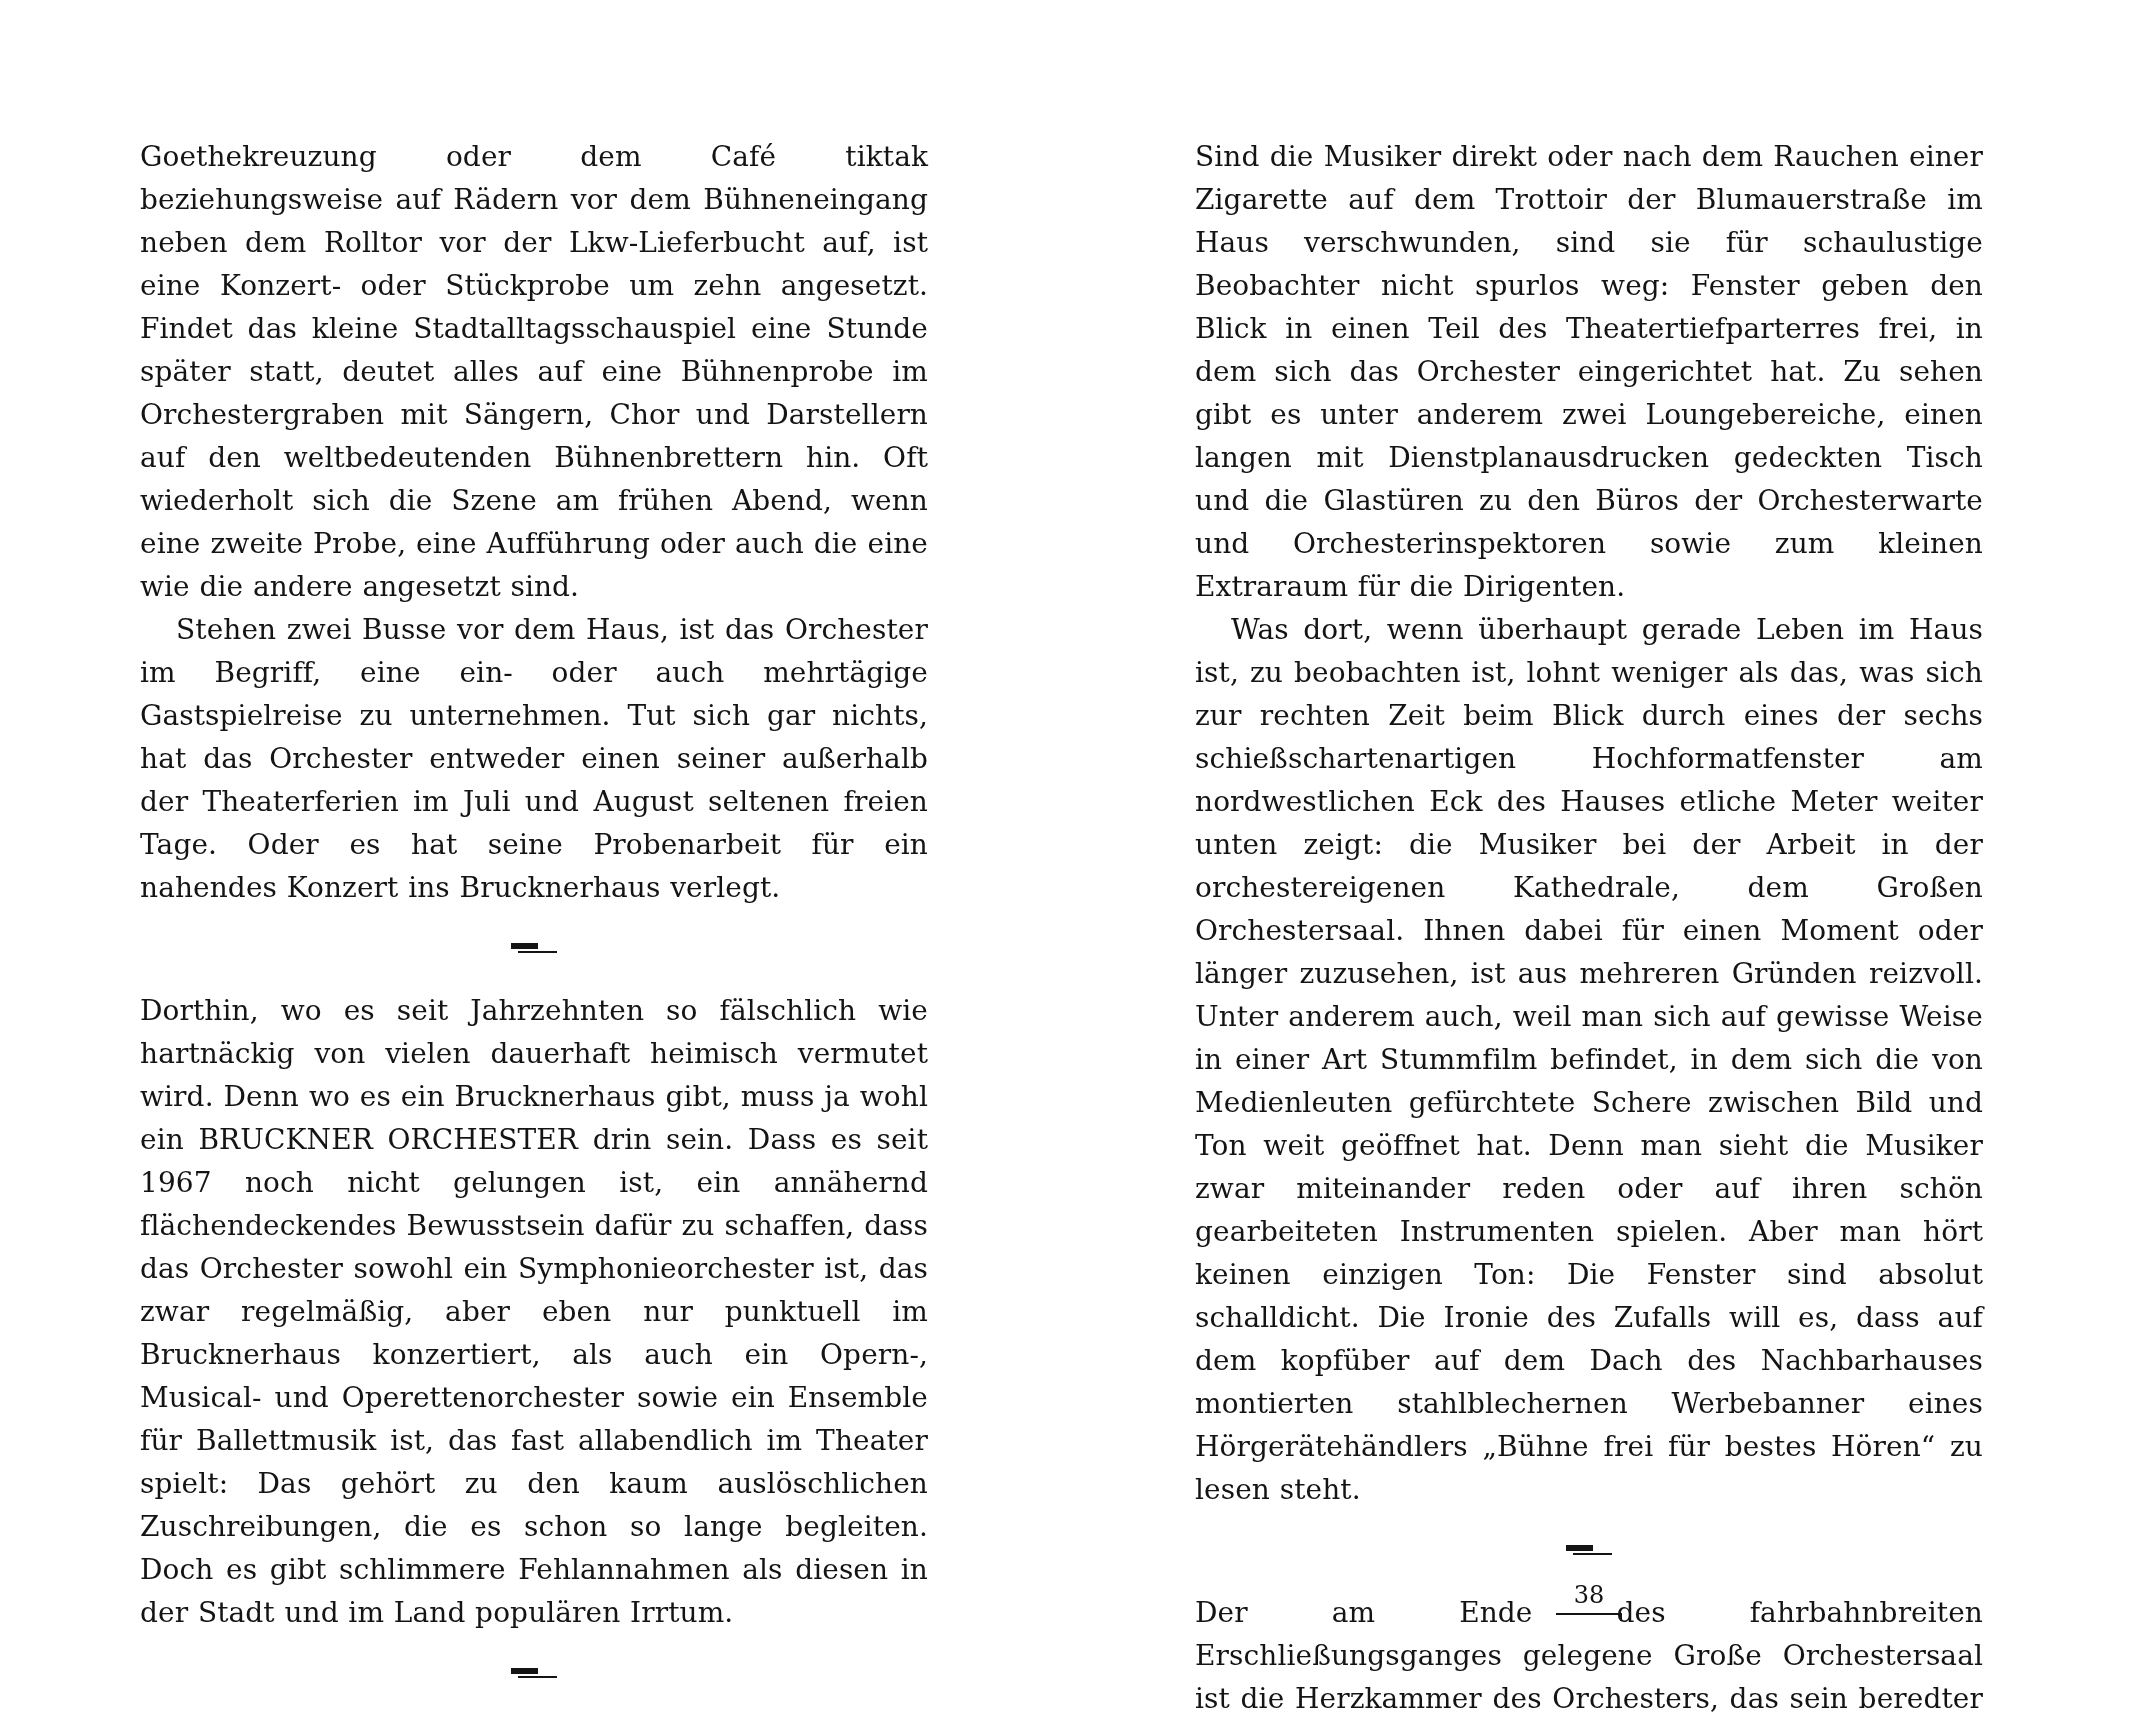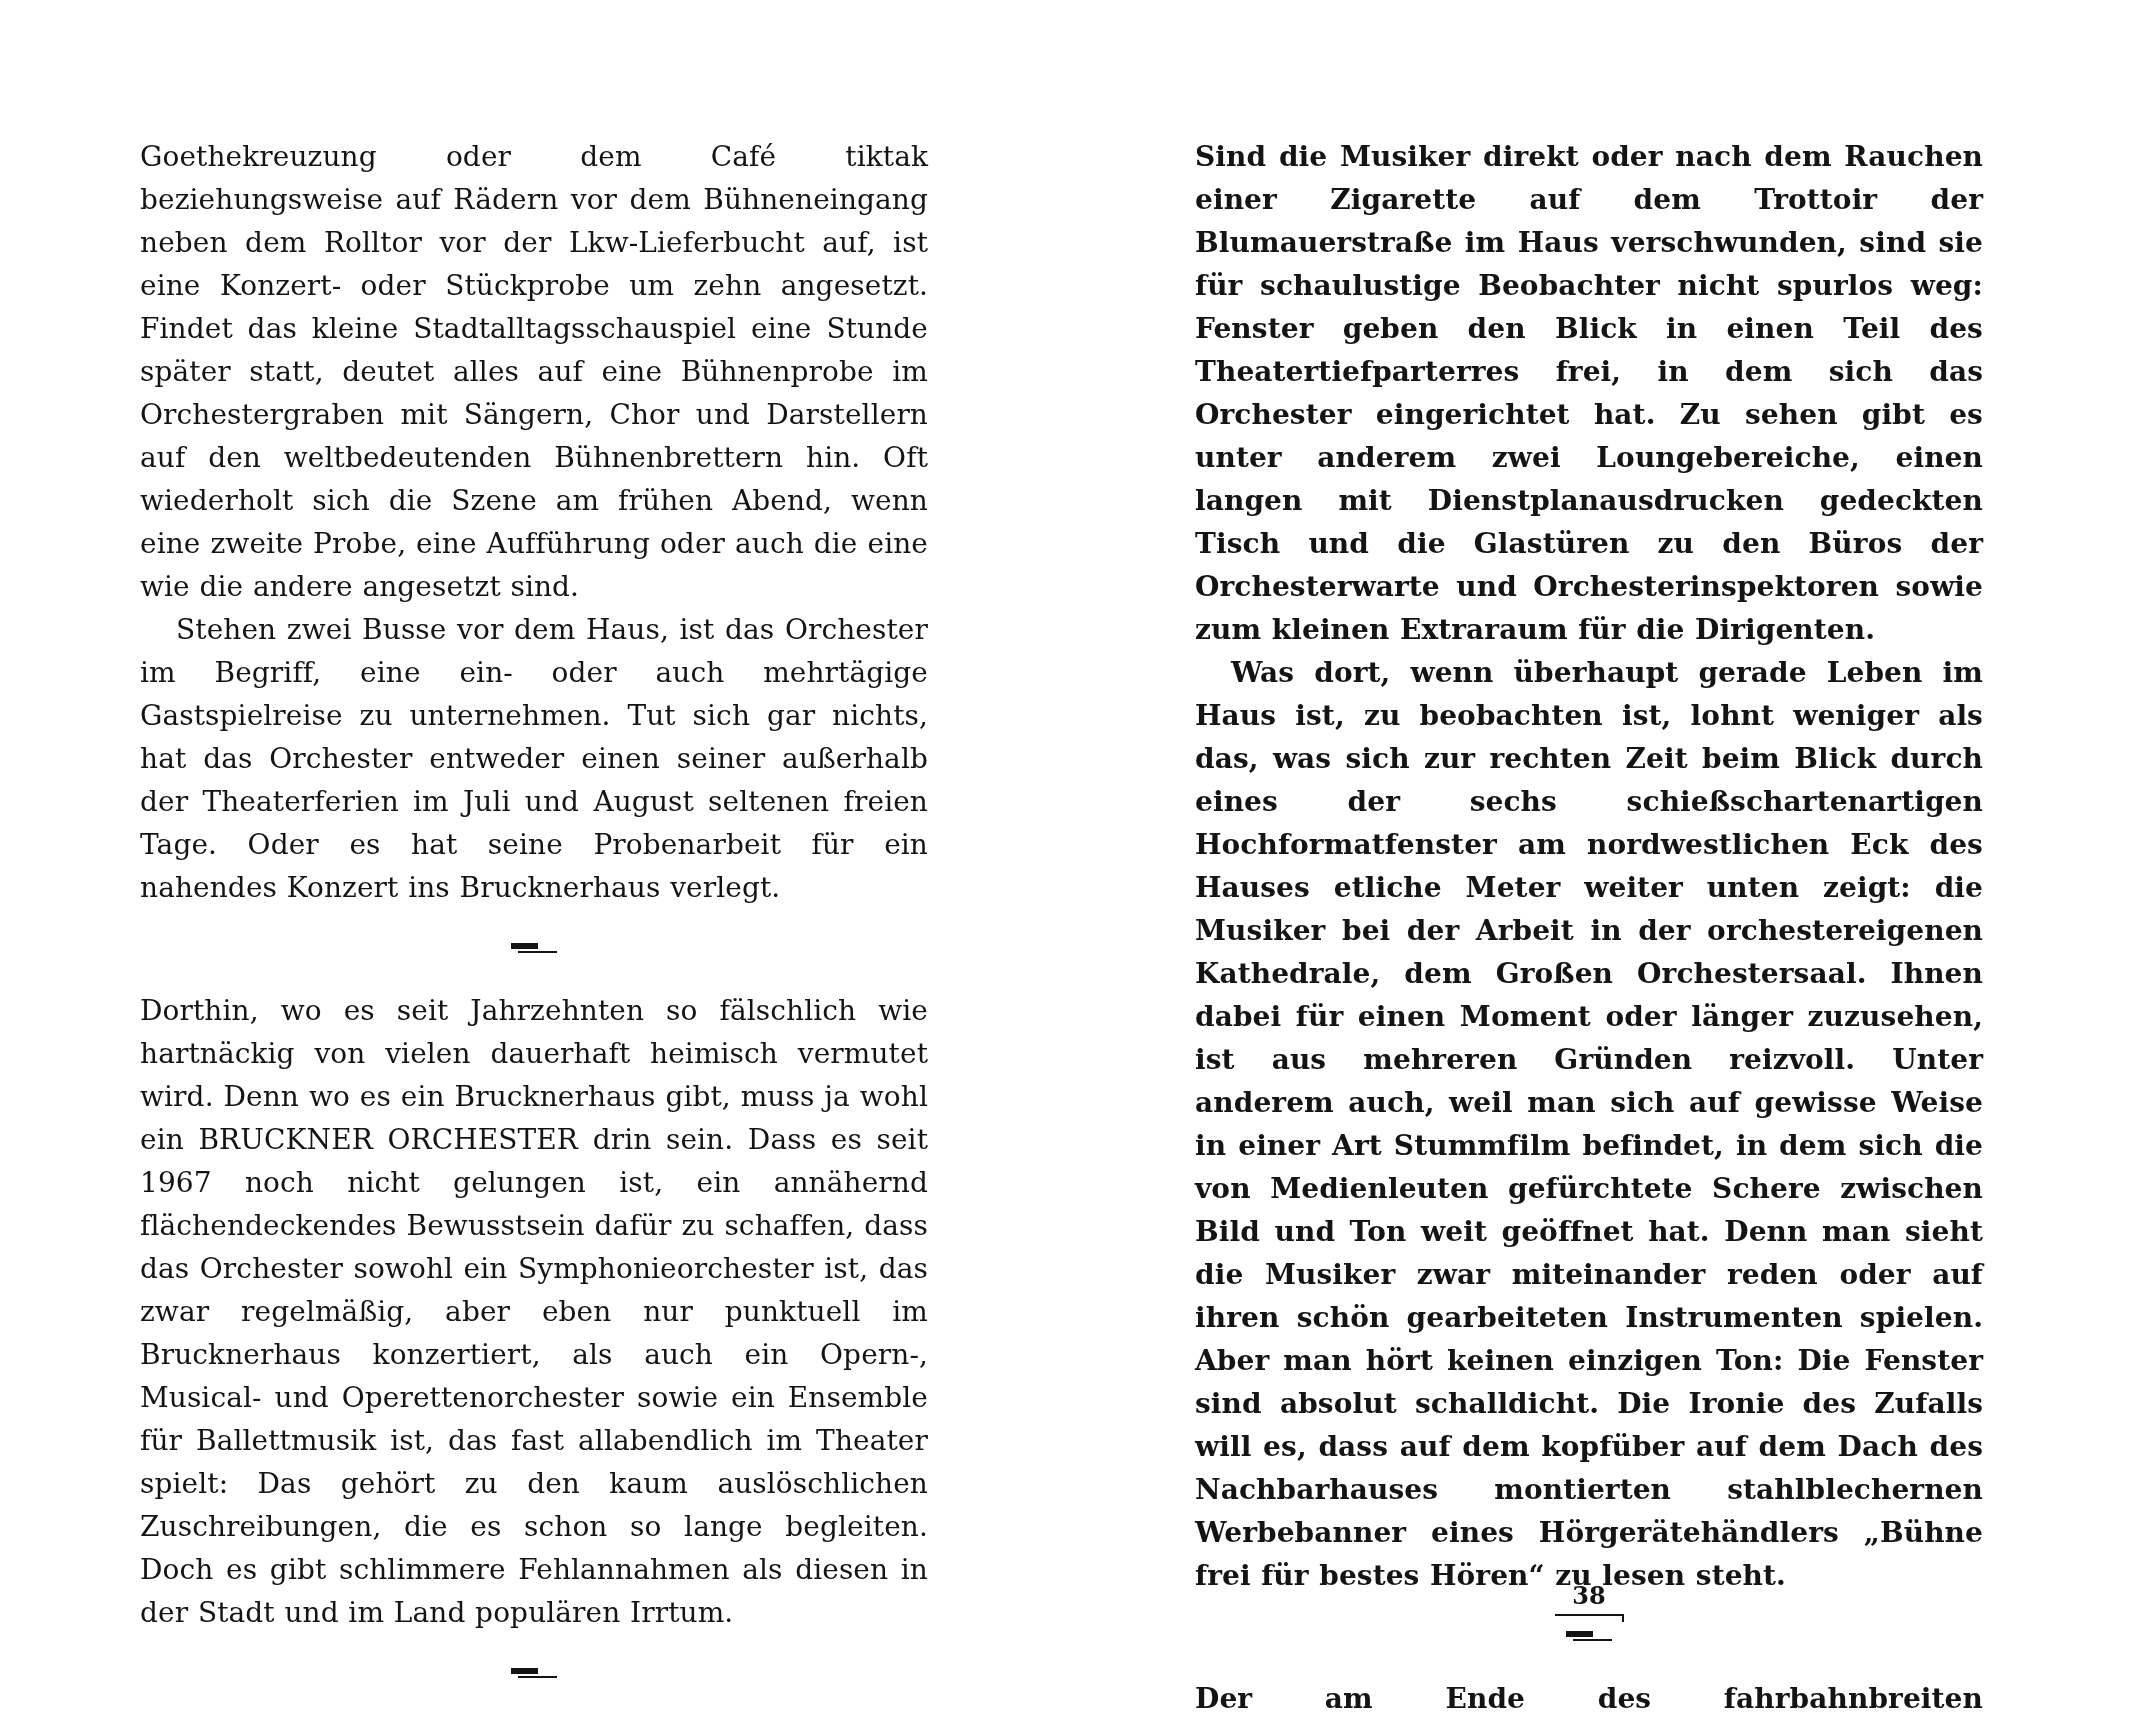--- a/index.html
+++ b/index.html
@@ -19,21 +19,21 @@
     display: flex;
     width: 2151px;
     height: 1712px;
   }
   .page {
     position: relative;
     width: 1075px;
     height: 1464px;
     background: #ffffff;
   }
-  .page.right { width: 1076px; font-weight: bold; }
+  .page.right { width: 1076px; }
   .text-col {
     position: absolute;
     top: 135px;
     width: 788px;
     font-size: 28px;
     line-height: 43px;
     text-align: justify;
     letter-spacing: 0.1px;
     word-spacing: 0.7px;
   }

